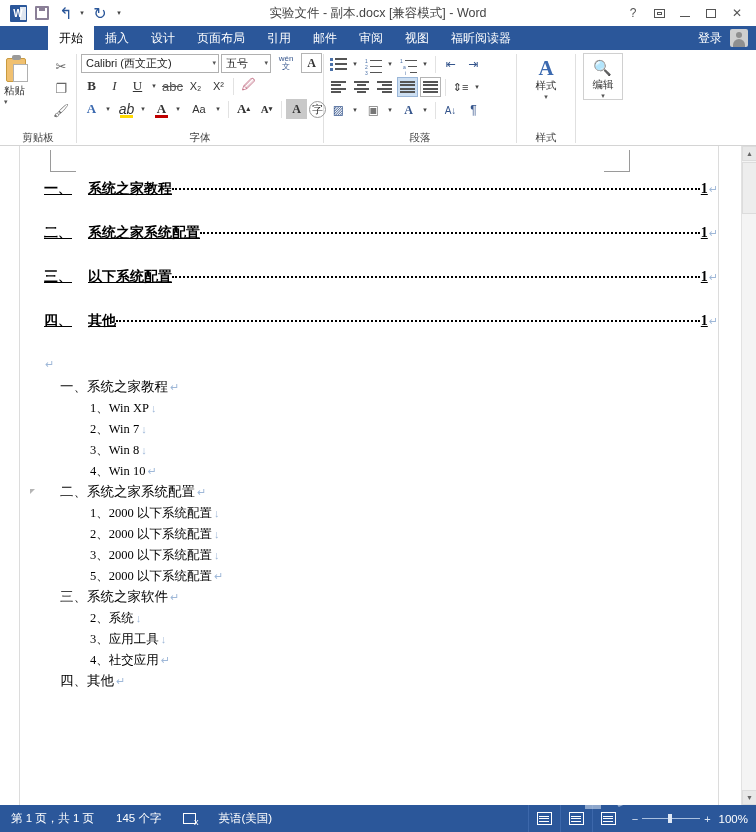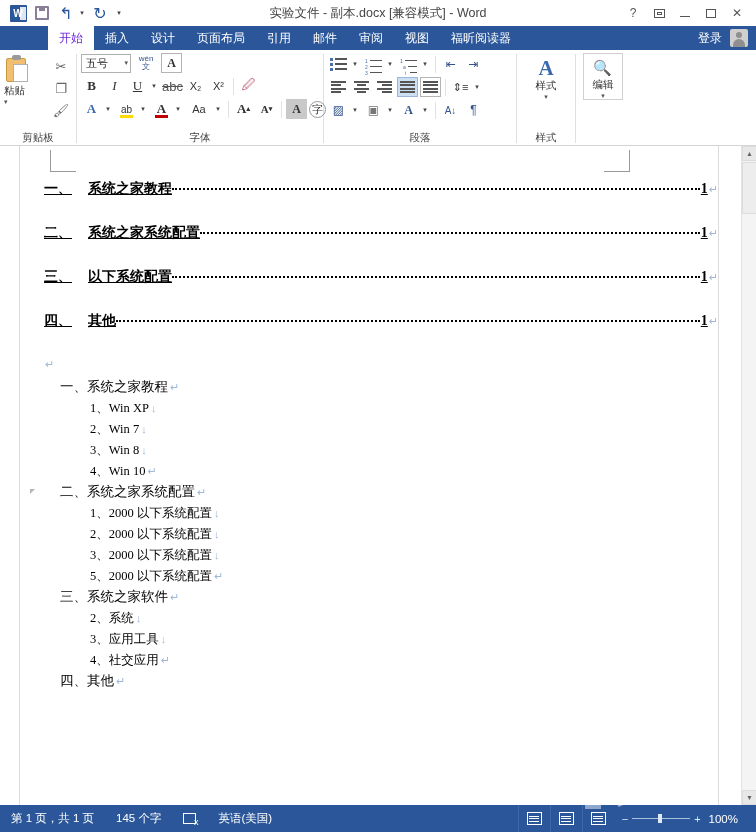--- a/index.html
+++ b/index.html
@@ -54,21 +54,21 @@
     position: relative;
   }
   .tab-file {
     background: #1e3f6f; color: #fff; font-size: 12px; padding: 0 12px;
     display: flex; align-items: center; margin-top: 44px;
   }
   .tab {
     color: #fff; font-size: 12px; padding: 0 11px; display: flex;
     align-items: center; white-space: nowrap;
   }
-  .tab.active { background: #fff; color: #6d28d9; }
+  .tab.active { background: #fff; color: #000000; }
   .tab-right { margin-left: auto; display: flex; align-items: center; padding-right: 4px; }
   .signin { color: #fff; font-size: 12px; padding: 0 8px; }
   .avatar {
     width: 18px; height: 18px; background: #cfcfcf; border-radius: 2px;
     position: relative; overflow: hidden; margin-right: 4px;
   }
   .avatar::before{content:"";position:absolute;left:6px;top:3px;width:6px;height:6px;border-radius:50%;background:#8f8f8f;}
   .avatar::after{content:"";position:absolute;left:3px;top:10px;width:12px;height:8px;border-radius:6px 6px 0 0;background:#8f8f8f;}
 
   
@@ -214,21 +214,21 @@
               border-left: 1px solid #3d68ab; }
   .view-ico { width: 15px; height: 13px; border:1.4px solid #fff; display:flex;flex-direction:column;
               justify-content:space-evenly; align-items:center; padding:1px;}
   .view-ico i { display:block; width:10px; height:1px; background:#fff;}
   .proof-ico { width:13px;height:11px; border:1.2px solid #fff; position:relative; display:inline-block;}
   .proof-ico::after{content:"x"; position:absolute; right:-3px; bottom:-4px; font-size:9px; color:#fff;}
   .zoom-slider { display:flex; align-items:center; gap:4px; padding:0 8px; }
   .zs-line { width: 58px; height: 1px; background:#a9c0e0; position:relative;}
   .zs-knob { position:absolute; left:26px; top:-4px; width:4px; height:9px; background:#dfe8f5;}
   .zs-pm { font-size:11px; color:#dfe8f5;}
-  .zoom-val { padding-right: 18px; font-size: 11.5px; }
+  .zoom-val { padding-right: 8px; font-size: 11.5px; }
 
   
   .watermark {
     position: absolute; right: 6px; bottom: 16px; width: 165px; height: 40px;
     pointer-events: none; opacity: .55;
   }
   .wm-shape { position:absolute; left:4px; bottom:9px; width:48px; height:15px; background:#eef3fa;
               clip-path: polygon(0 30%, 55% 30%, 62% 0, 100% 45%, 62% 100%, 55% 68%, 0 68%); }
   .wm-sq { position:absolute; left:0px; bottom:7px; width:16px; height:18px; background:#dfe9f6;}
   .wm-txt { position:absolute; left:52px; bottom:9px; font-size:11px; font-weight:bold;
@@ -317,20 +317,24 @@
         </div>
       </div>
       <div class="rgroup-label">剪贴板</div>
     </div>
     <div class="rgroup-sep"></div>
 
     <div class="rgroup" style="width:246px">
       <div class="rgroup-body">
         <div class="fontgrp-rows">
           <div class="frow">
+            <div class="combo fname">
+              <span class="cval">Calibri (西文正文)</span>
+              <span class="cdrop">▾</span>
+            </div>
             <div class="combo fsize">
               <span class="cval">五号</span>
               <span class="cdrop">▾</span>
             </div>
             <div class="btn wide" style="font-size:8px;line-height:8px;color:#35558c;text-align:center">wén<br>文</div>
             <div class="btn boxed ltrA" style="font-size:12px">A</div>
           </div>
           <div class="frow">
             <div class="btn b">B</div>
             <div class="btn i">I</div>
@@ -342,21 +346,21 @@
             <div class="btn" style="font-size:11px">X₂</div>
             <div class="btn" style="font-size:11px">X²</div>
             <div class="vsep"></div>
             <div class="btn" style="color:#c06a80;font-size:13px">🖉</div>
           </div>
           <div class="frow">
             <div class="btn ltrA" style="color:#3c6ab0;font-size:13px">A</div>
             <div class="btn" style="min-width:10px">
                 <span class="caret">▾</span>
               </div>
-            <div class="btn" style="font-size:10px;">ab<span class="colorbar" style="background:#ffd900"></span></div>
+            <div class="btn" style="font-size:14px;font-style:italic">ab<span class="colorbar" style="background:#ffd900"></span></div>
             <div class="btn" style="min-width:10px">
                 <span class="caret">▾</span>
               </div>
             <div class="btn ltrA" style="font-size:13px">A<span class="colorbar" style="background:#c00000"></span></div>
             <div class="btn" style="min-width:10px">
                 <span class="caret">▾</span>
               </div>
             <div class="btn wide" style="font-size:11px">Aa</div>
             <div class="btn" style="min-width:10px">
                 <span class="caret">▾</span>

